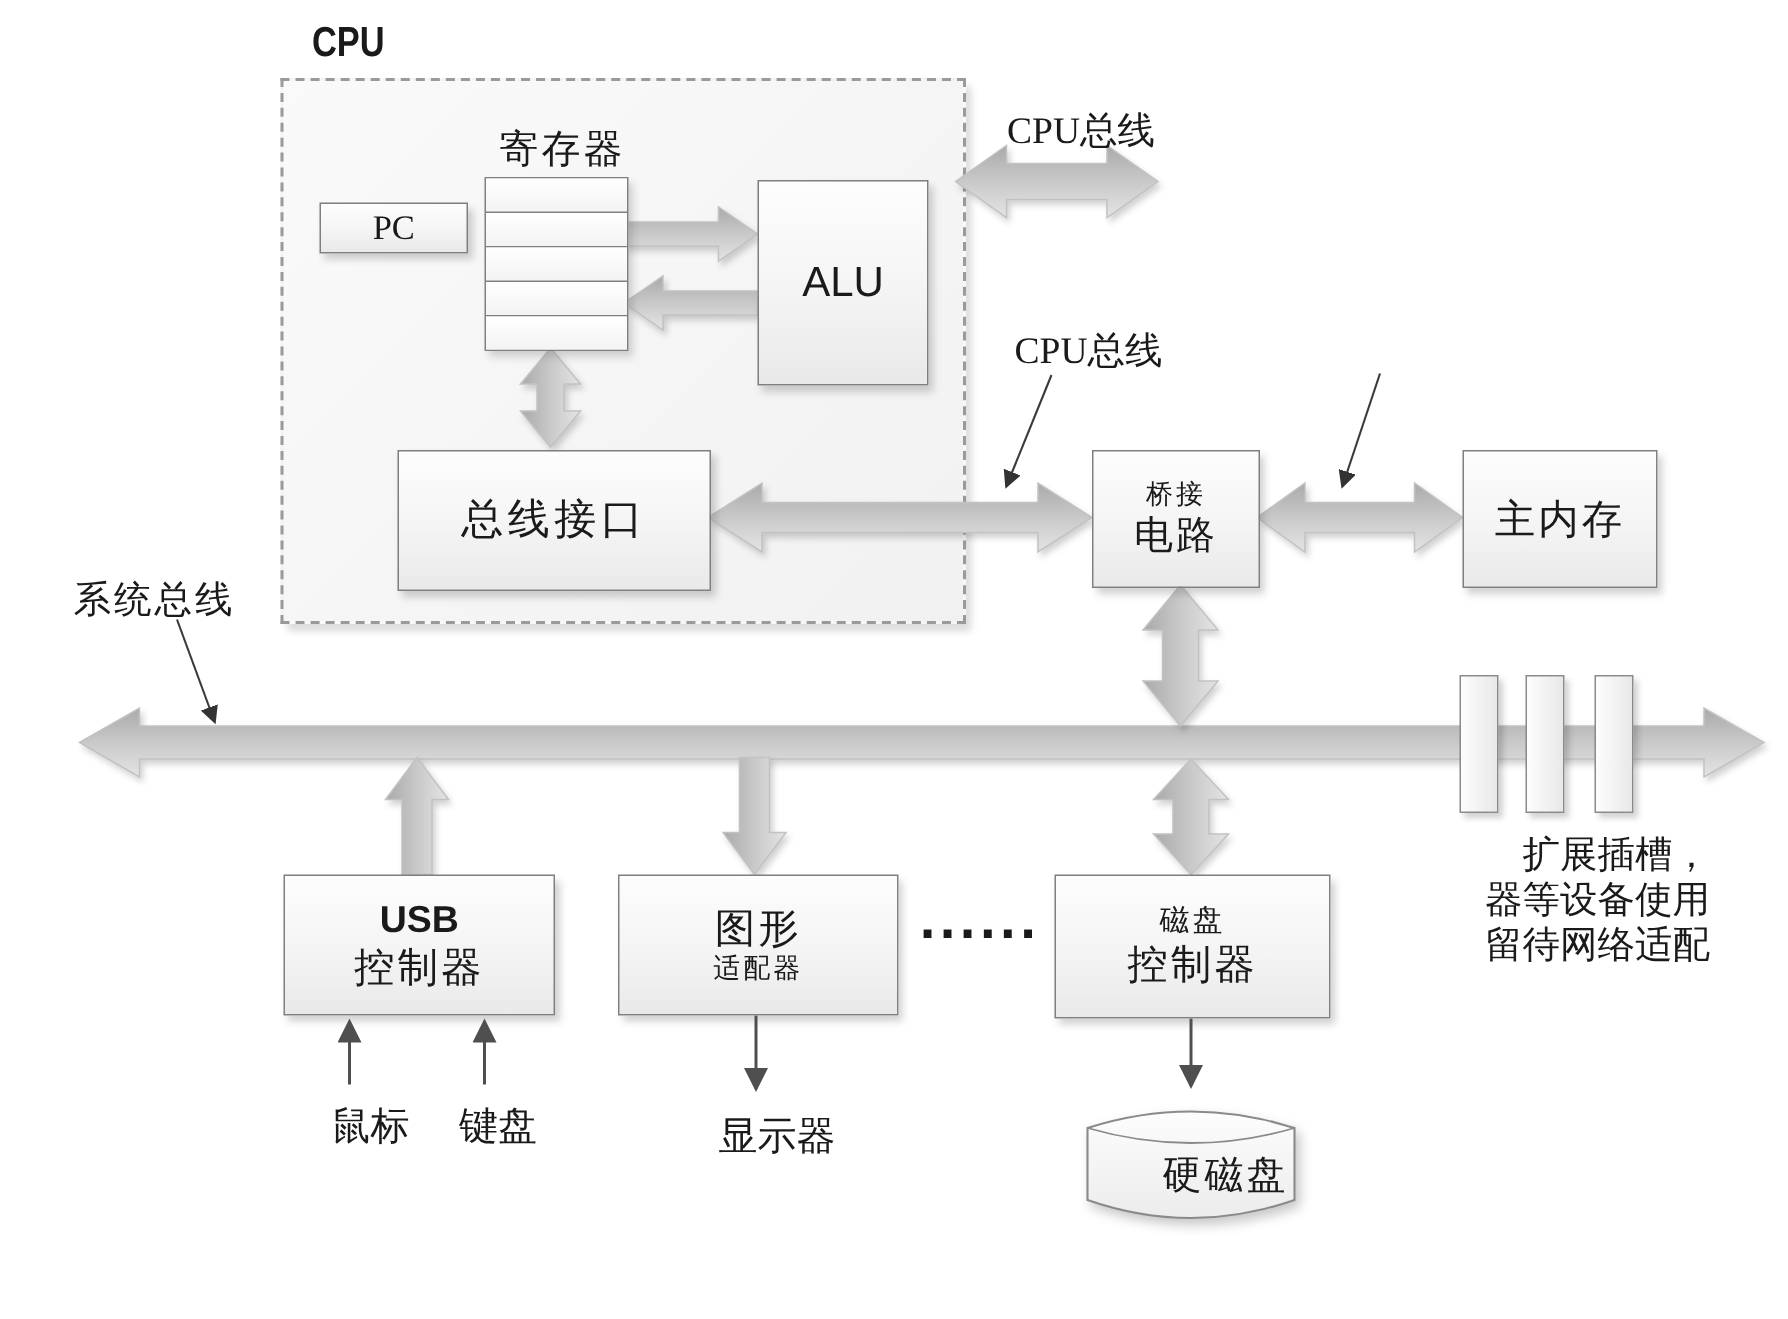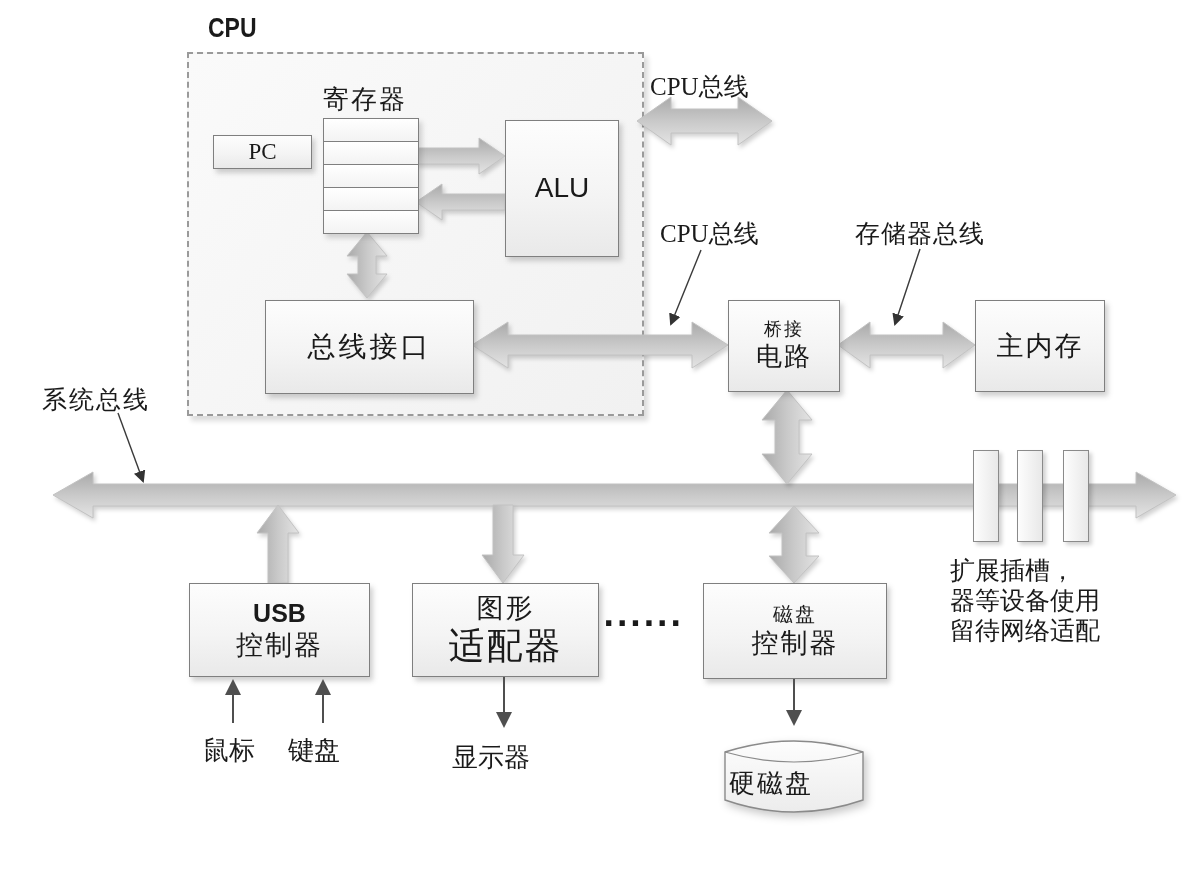--- a/index.html
+++ b/index.html
@@ -2,21 +2,21 @@
 <html><head>
 <meta charset="utf-8">
 <style>
   html,body{margin:0;padding:0;background:#fff;}
   #canvas{position:relative;width:1192px;height:879px;background:#ffffff;overflow:hidden;
           font-family:"Liberation Serif","DejaVu Serif",serif;color:#1a1a1a;padding-left:24px;}
 
   .zh{font-family:"Liberation Serif","DejaVu Serif",serif;}
   .lat{font-family:"Liberation Sans","DejaVu Sans",sans-serif;}
 
-  .lbl{position:absolute;text-align:left;white-space:nowrap;}
+  .lbl{position:absolute;text-align:right;white-space:nowrap;}
 
   
   .cpu-region{position:absolute;left:187px;top:52px;width:453px;height:360px;
     border:2px dashed #9a9a9a;background:linear-gradient(135deg,#fafafa 0%,#f1f1f1 100%);
     box-shadow:4px 5px 5px rgba(0,0,0,0.14);}
 
   .cpu-title{position:absolute;left:208px;top:12px;font-size:28px;font-weight:bold;
     font-family:"Liberation Sans","DejaVu Sans",sans-serif;
     transform:scaleX(.82);transform-origin:left center;letter-spacing:0px;}
 
@@ -125,41 +125,40 @@
   <div class="box" style="left:505px;top:120px;width:112px;height:135px;">
     <span class="l1 lat" style="font-size:28px;">ALU</span>
   </div>
 
   <div class="box" style="left:265px;top:300px;width:207px;height:92px;">
     <span class="l1 zh" style="font-size:28px;letter-spacing:3px;">总线接口</span>
   </div>
 
   <div class="lbl zh" style="left:650px;top:70px;width:120px;font-size:25px;">CPU总线</div>
   <div class="lbl zh" style="left:660px;top:217px;width:115px;font-size:25px;">CPU总线</div>
-  <div class="lbl zh" style="left:855px;top:217px;width:135px;font-size:25px;letter-spacing:1px;">存储器总线</div>
   <div class="lbl zh" style="left:42px;top:383px;width:115px;font-size:25px;letter-spacing:2px;">系统总线</div>
 
 
   <div class="box" style="left:728px;top:300px;width:110px;height:90px;">
     <span class="l1 zh" style="font-size:18px;letter-spacing:2px;">桥接</span>
     <span class="l2 zh" style="font-size:26px;letter-spacing:2px;">电路</span>
   </div>
 
   <div class="box" style="left:975px;top:300px;width:128px;height:90px;">
     <span class="l1 zh" style="font-size:27px;letter-spacing:2px;">主内存</span>
   </div>
 
   <div class="box" style="left:189px;top:583px;width:179px;height:92px;">
     <span class="l1 lat" style="font-size:25px;font-weight:600;">USB</span>
     <span class="l2 zh" style="font-size:27px;letter-spacing:2px;">控制器</span>
   </div>
 
   <div class="box" style="left:412px;top:583px;width:185px;height:92px;">
     <span class="l1 zh" style="font-size:27px;letter-spacing:2px;">图形</span>
-    <span class="l2 zh" style="font-size:36px;letter-spacing:2px;">适配器</span>
+    <span class="l2 zh" style="font-size:18px;letter-spacing:2px;">适配器</span>
   </div>
 
   <div class="lbl ellipsis" style="left:603px;top:598px;width:90px;">......</div>
 
   <div class="box" style="left:703px;top:583px;width:182px;height:94px;">
     <span class="l1 zh" style="font-size:20px;letter-spacing:2px;">磁盘</span>
     <span class="l2 zh" style="font-size:27px;letter-spacing:2px;">控制器</span>
   </div>
 
   <div class="slot" style="left:973px;"></div>

